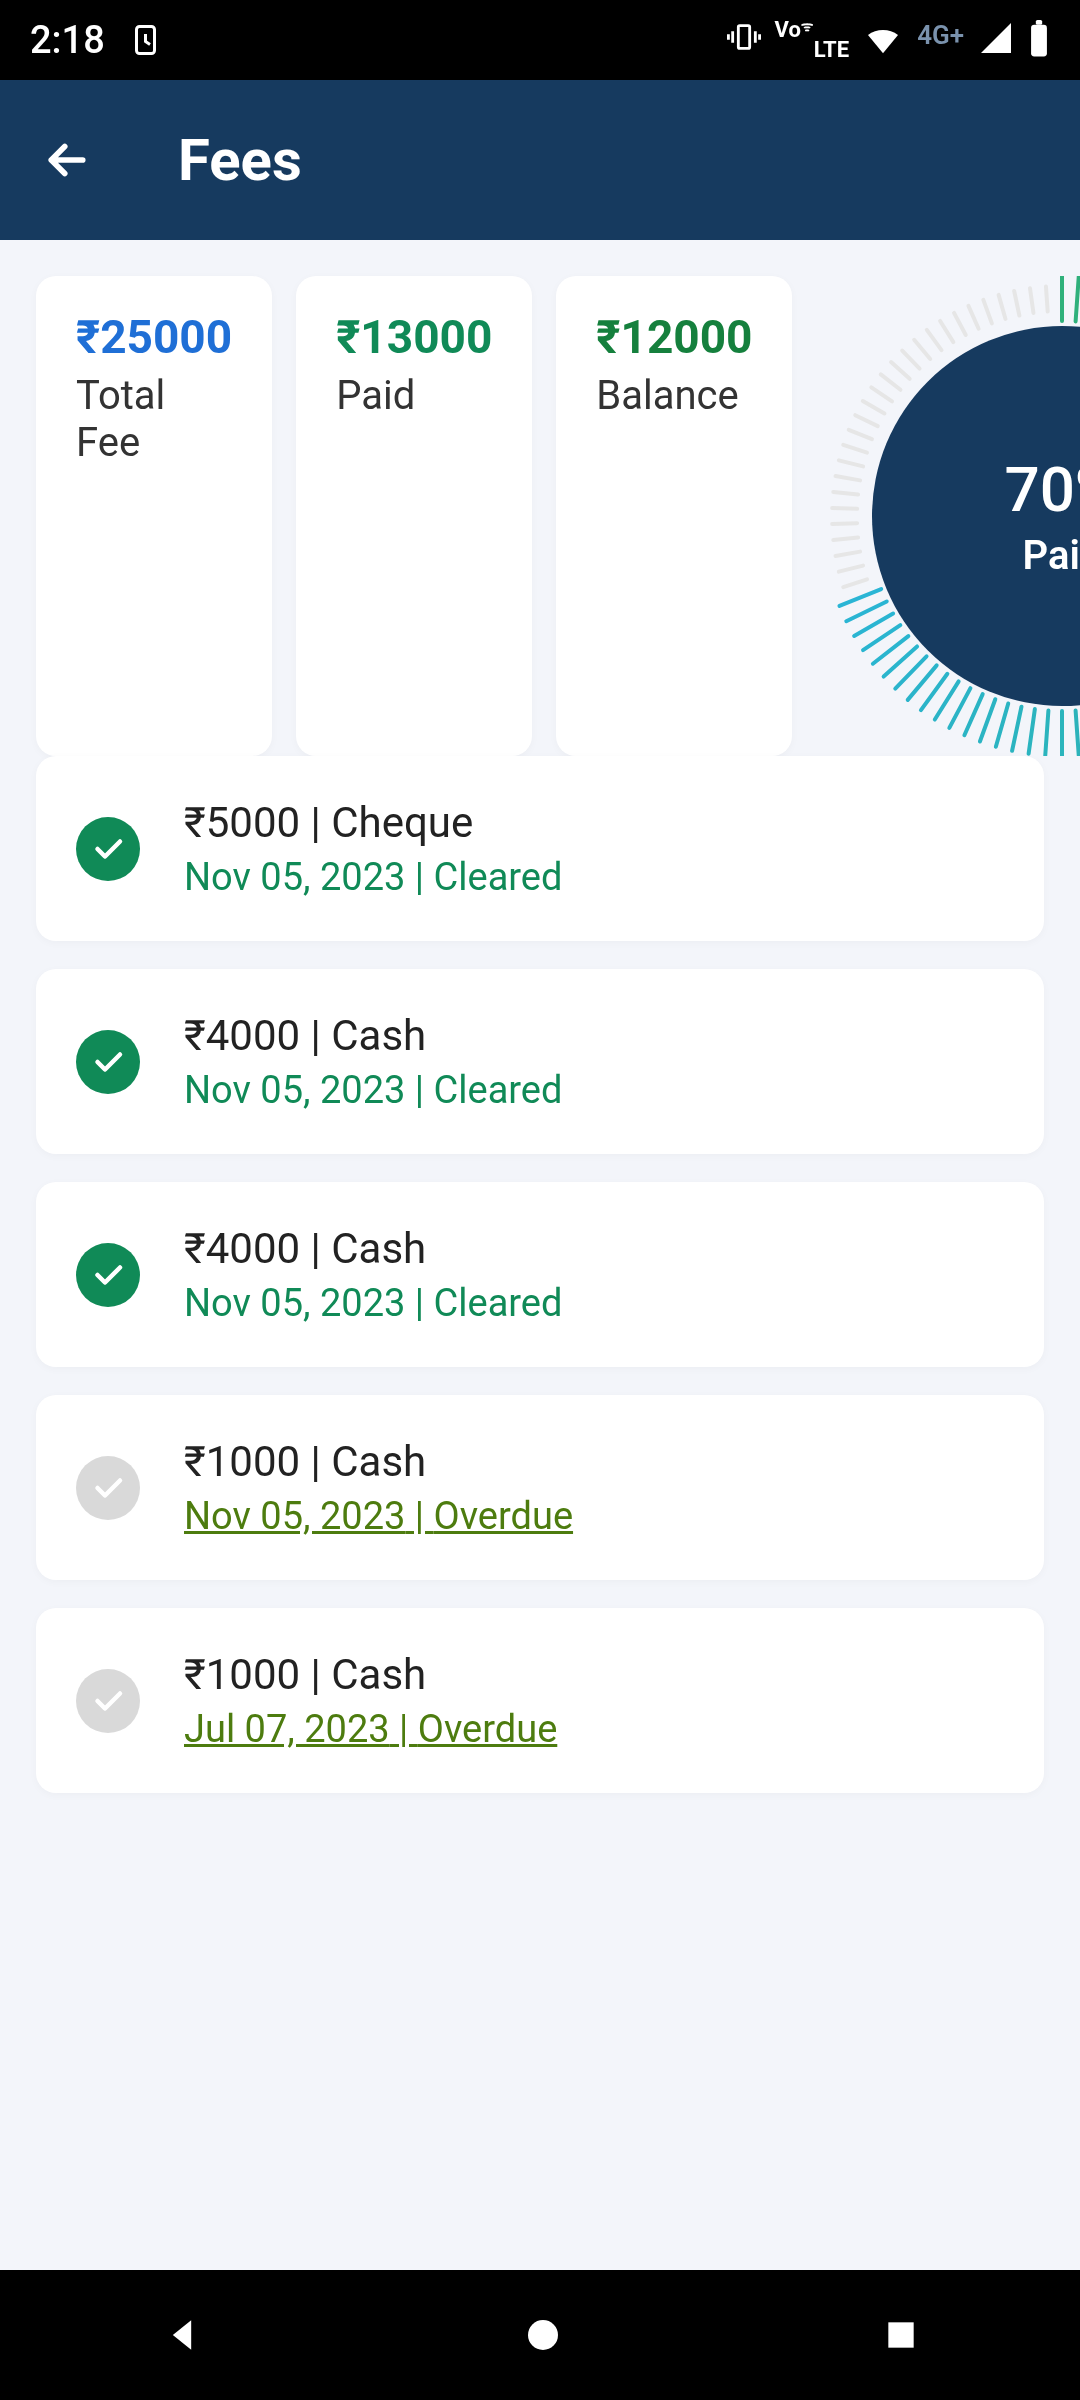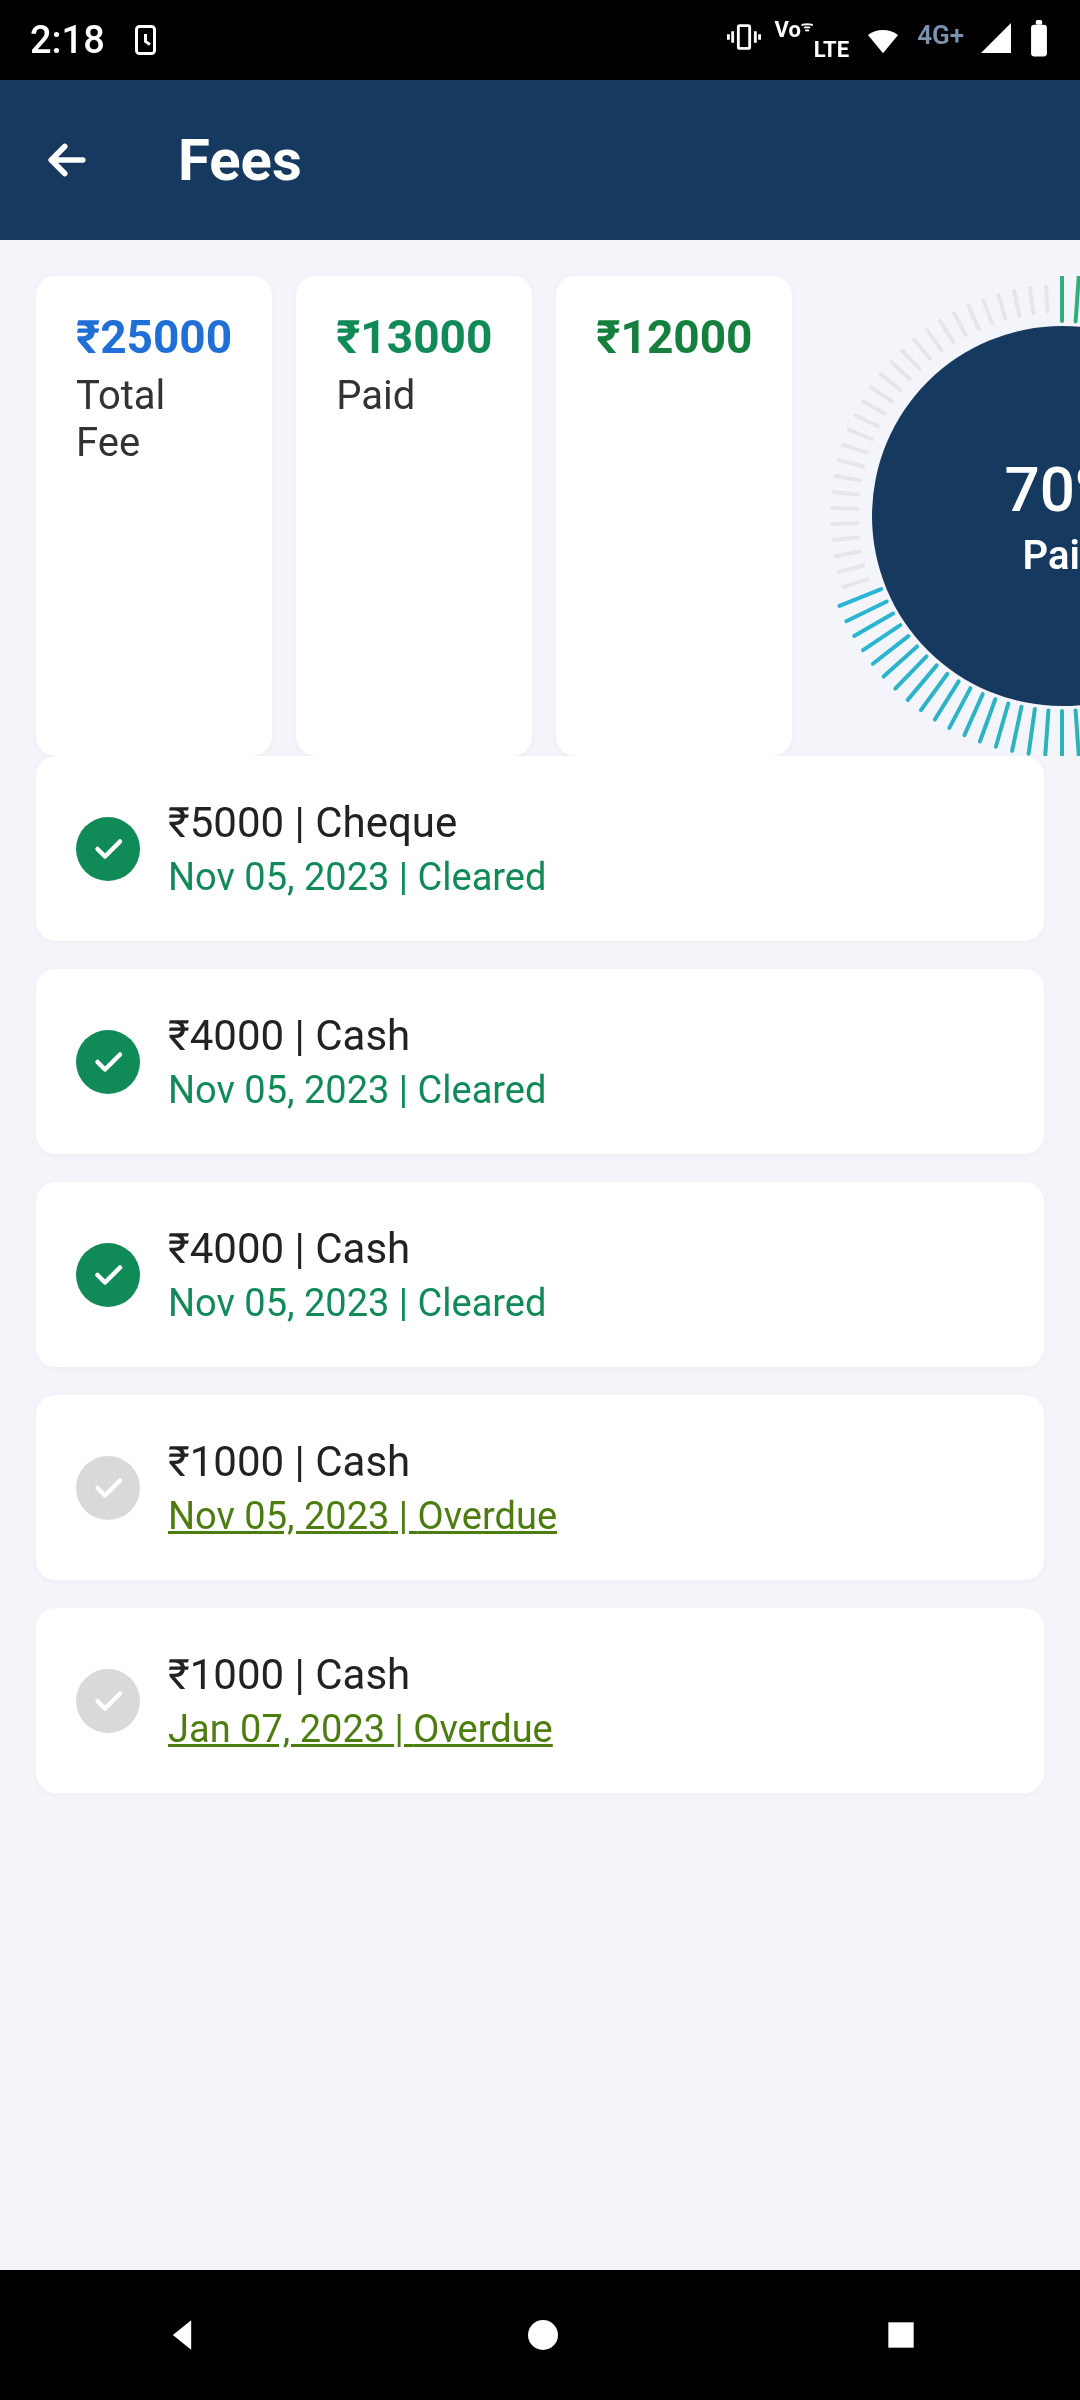--- a/index.html
+++ b/index.html
@@ -88,21 +88,21 @@
     border-radius: 8px;
   }
   
   .installment-list { display: flex; flex-direction: column; gap: 28px; }
   .installment {
     background: #fff;
     border-radius: 20px;
     padding: 42px 40px;
     display: flex;
     align-items: center;
-    gap: 28px;
+    gap: 44px;
     box-shadow: 0 2px 8px rgba(0,0,0,0.03);
   }
   .inst-icon {
     width: 64px; height: 64px;
     border-radius: 50%;
     display: flex;
     align-items: center;
     justify-content: center;
     flex-shrink: 0;
   }
@@ -181,20 +181,21 @@
       <div class="card">
         <div class="card-amount amount-total">₹25000</div>
         <div class="card-label">Total Fee</div>
       </div>
       <div class="card">
         <div class="card-amount amount-paid">₹13000</div>
         <div class="card-label">Paid</div>
       </div>
       <div class="card">
         <div class="card-amount amount-balance">₹12000</div>
+        <div class="card-label">Balance</div>
       </div>
     </div>
     <div class="chart-wrap">
       <div class="donut">
         <svg viewBox="0 0 480 480" id="donut-svg">
             <line x1="240" y1="45" x2="240.00000000000003" y2="0" stroke="rgb(47,176,122)" stroke-width="4" stroke-linecap="round"></line>
             <line x1="253.60251238010446" y1="45.47501019933429" x2="256.7415536985901" y2="0.5846279376421819" stroke="rgb(47,176,123)" stroke-width="4" stroke-linecap="round"></line>
             <line x1="267.1387546872128" y1="46.897726595393806" x2="273.40154423041577" y2="2.335663502023152" stroke="rgb(47,176,125)" stroke-width="4" stroke-linecap="round"></line>
             <line x1="280.5427797094631" y1="49.261217856907905" x2="289.89880579626225" y2="5.244575823886663" stroke="rgb(47,176,126)" stroke-width="4" stroke-linecap="round"></line>
             <line x1="293.7492843843148" y1="52.55396929202783" x2="306.1529653960798" y2="9.297192974803465" stroke="rgb(47,176,128)" stroke-width="4" stroke-linecap="round"></line>
@@ -339,21 +340,21 @@
         </div>
       </div>
       <div class="installment">
         <div class="inst-icon overdue">
           <svg width="36" height="36" viewBox="0 0 24 24" fill="none" stroke="#fff" stroke-width="3" stroke-linecap="round" stroke-linejoin="round">
             <path d="M5 12l5 5L20 7"></path>
           </svg>
         </div>
         <div class="inst-text">
           <div class="inst-title"><span>₹1000</span><span> | </span><span>Cash</span></div>
-          <div class="inst-sub overdue"><span>Jan 07, 2023</span><span> | </span><span>Overdue</span></div>
+          <div class="inst-sub overdue"><span>Jul 07, 2023</span><span> | </span><span>Overdue</span></div>
         </div>
       </div>
     </div>
 </div>
 
 <div class="nav-bar">
   <span class="nav-btn">
     <svg width="44" height="44" viewBox="0 0 24 24" fill="#fff">
         <path d="M17 4v16L7 12 17 4z"></path>
       </svg>

